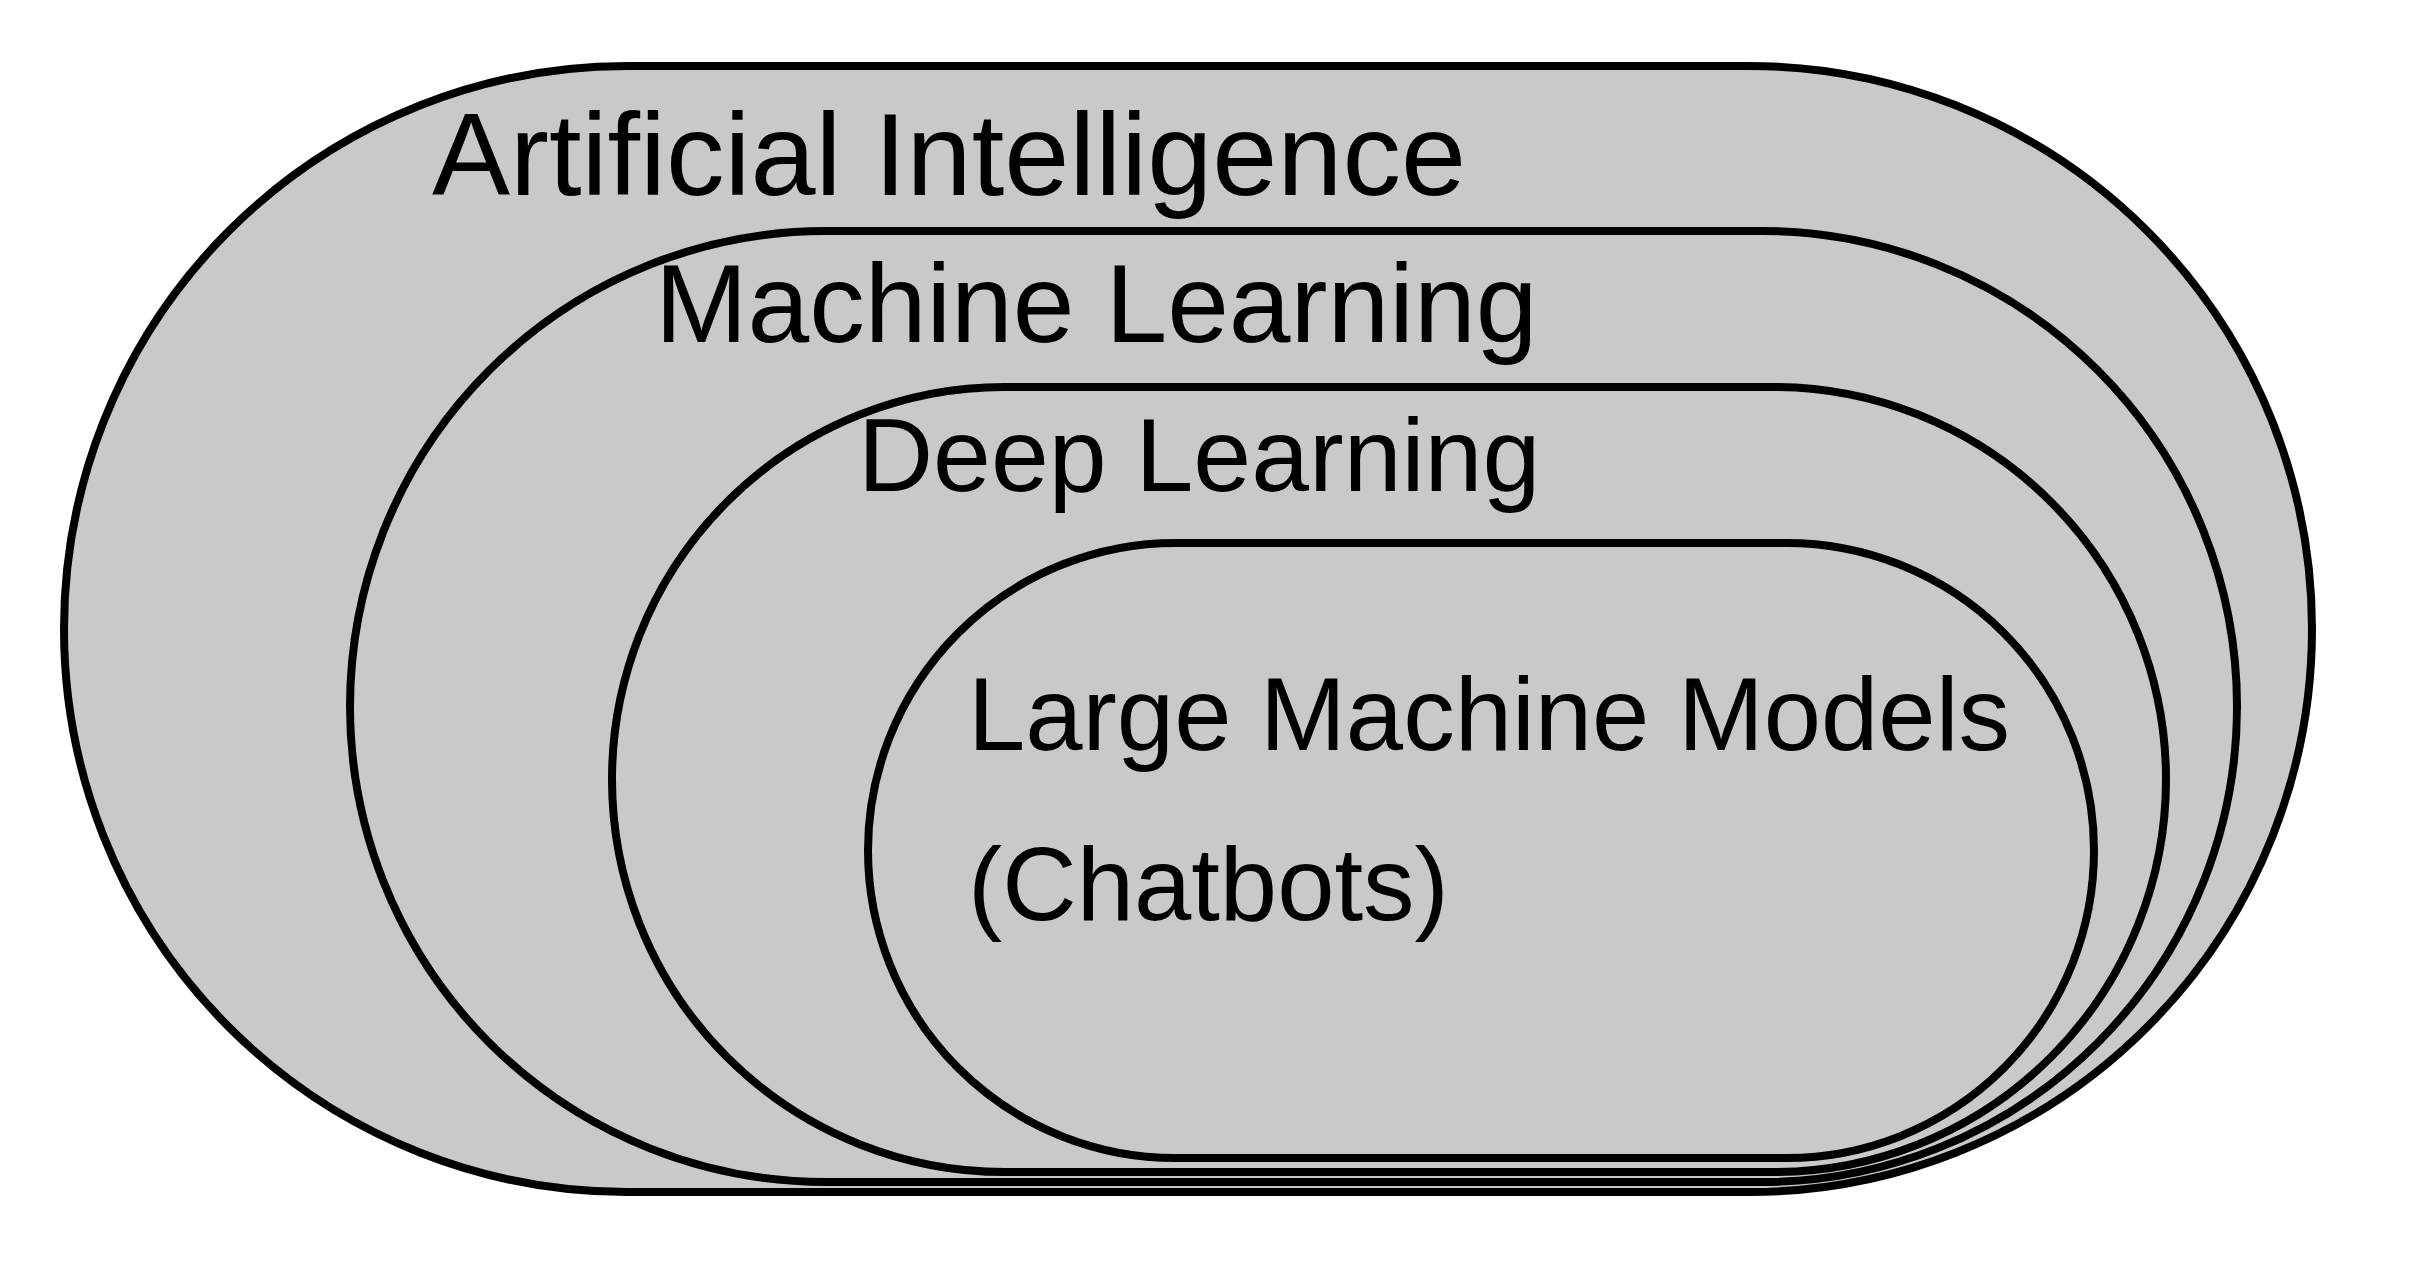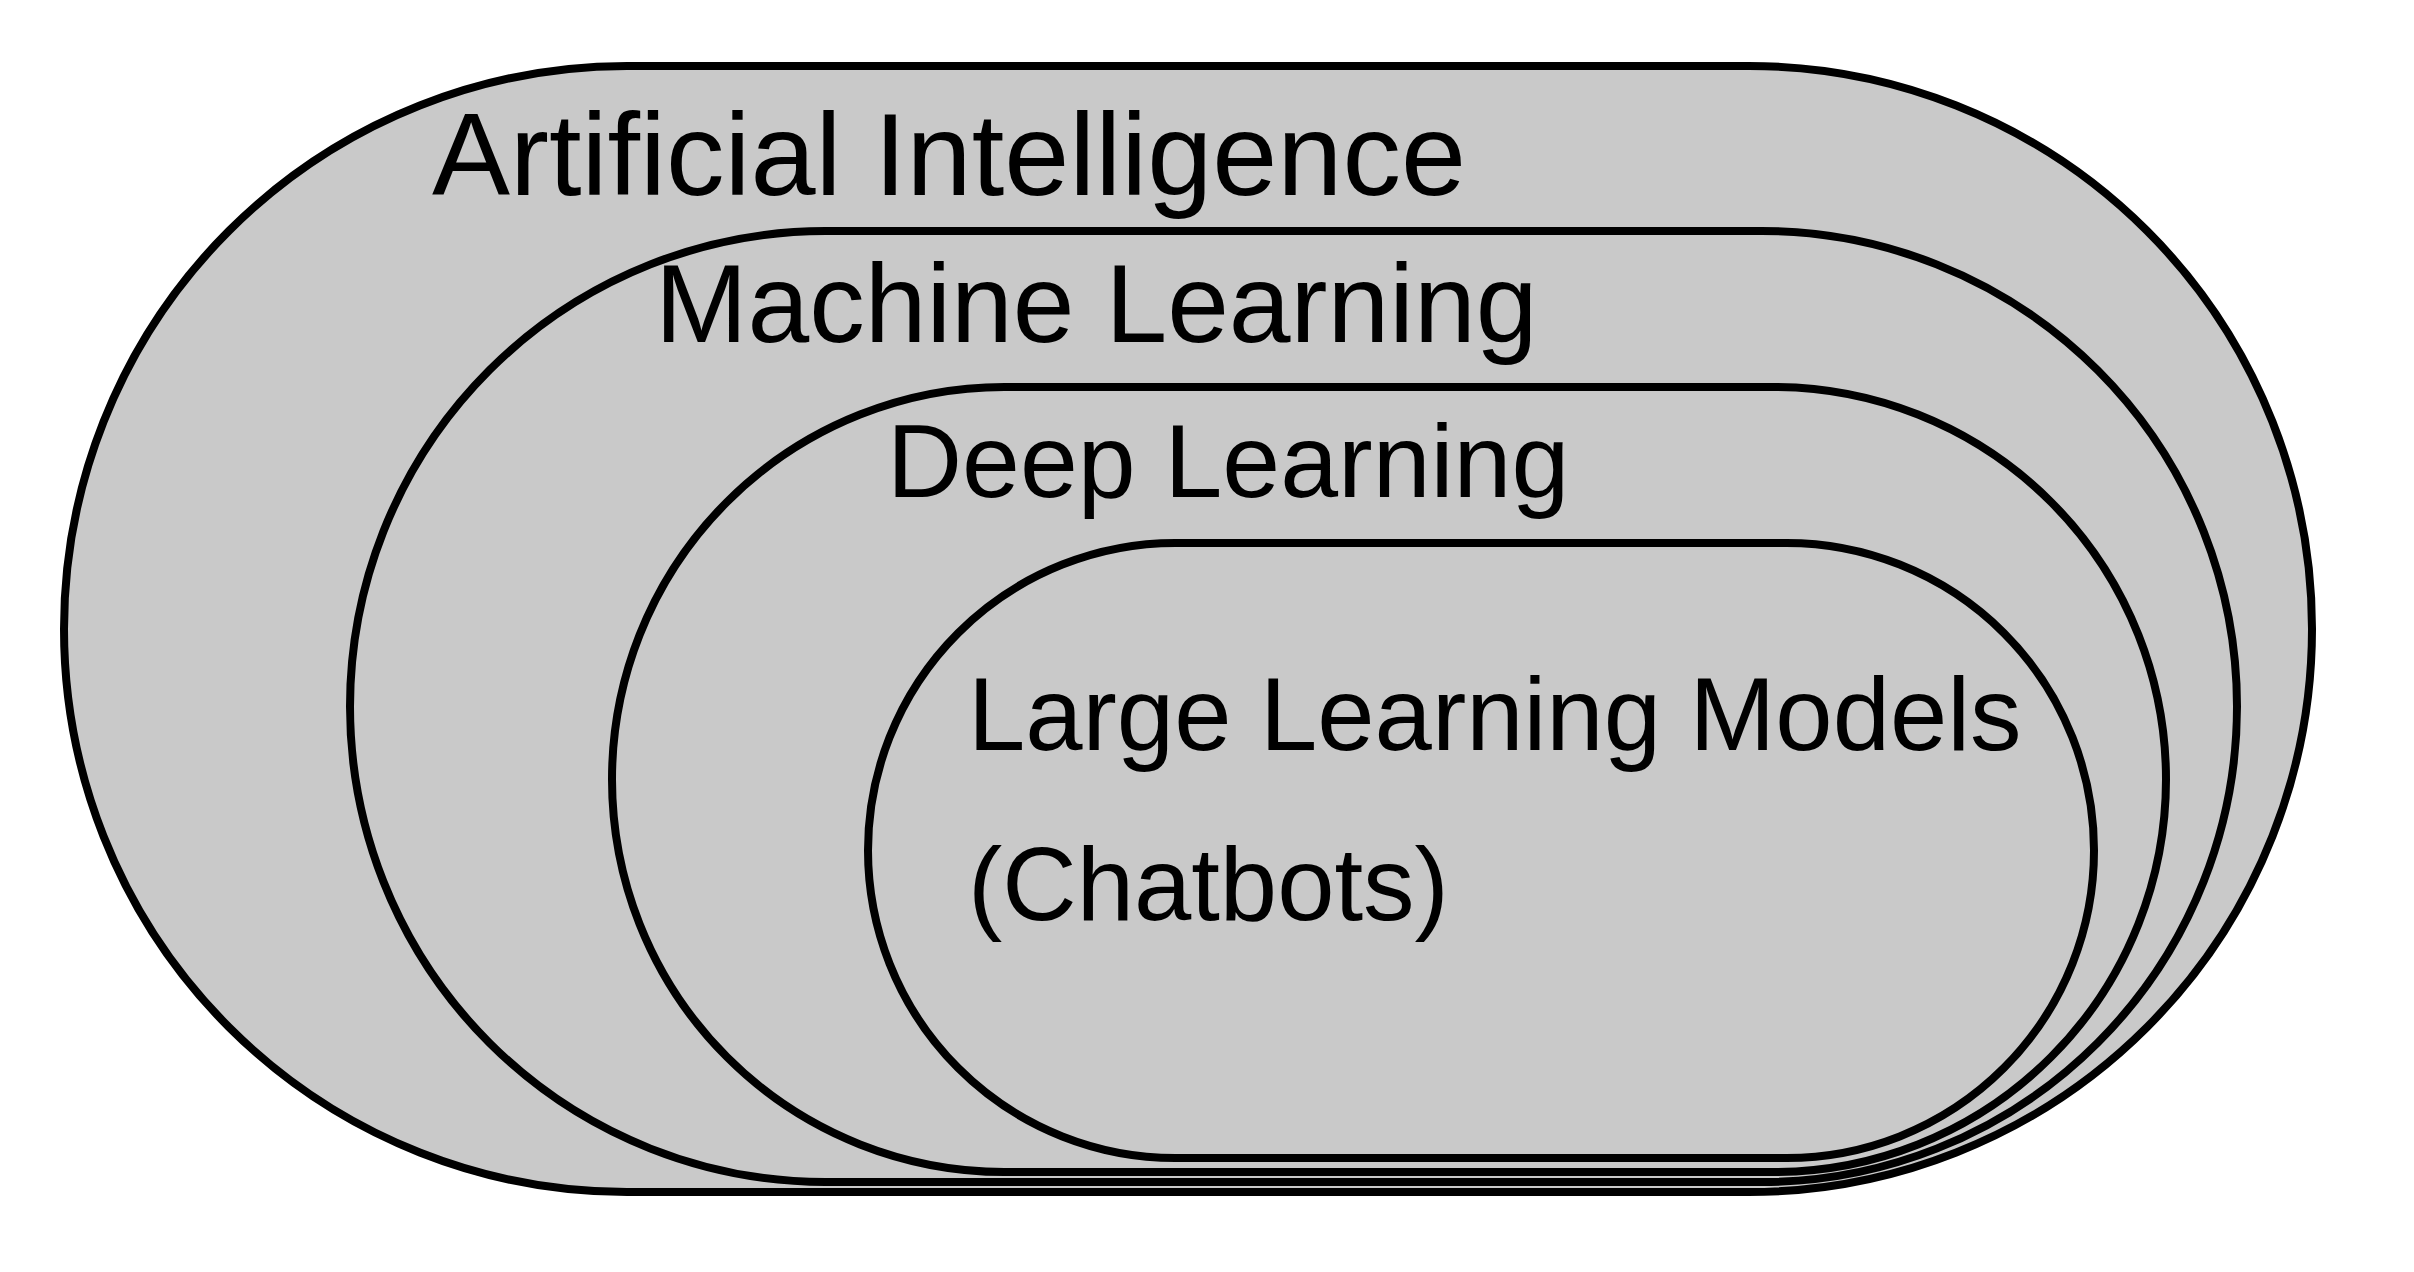--- a/index.html
+++ b/index.html
@@ -33,40 +33,40 @@
 
   .ring-label {
     position: absolute;
     color: var(--text, #000000);
     line-height: 1;
     white-space: nowrap;
     letter-spacing: 0;
   }
   .label-ai  { left: 364px; top: 26px;  font-size: 117px; }
   .label-ml  { left: 301px; top: 14px;  font-size: 111px; }
-  .label-dl  { left: 242px; top: 18px;  font-size: 104px; margin-left: 29px; }
+  .label-dl  { left: 242px; top: 12px;  font-size: 104px; }
   .label-llm { left: 96px;  top: 116px; font-size: 103px; }
   .label-cb  { left: 96px;  top: 286px; font-size: 103px; }
 </style>
 </head>
 <body>
 
 <div class="canvas" style="--bg: #ffffff; --fill: #c9c9c9; --stroke: #000000; --text: #000000;">
 
   <div class="ring ai">
     <div class="ring-label label-ai">Artificial Intelligence</div>
 
     <div class="ring ml">
       <div class="ring-label label-ml">Machine Learning</div>
 
       <div class="ring dl">
         <div class="ring-label label-dl">Deep Learning</div>
 
         <div class="ring llm">
-          <div class="ring-label label-llm">Large Learning Models</div>
+          <div class="ring-label label-llm">Large Machine Models</div>
           <div class="ring-label label-cb">(Chatbots)</div>
         </div>
 
       </div>
     </div>
   </div>
 
 </div>
 
 </body></html>

